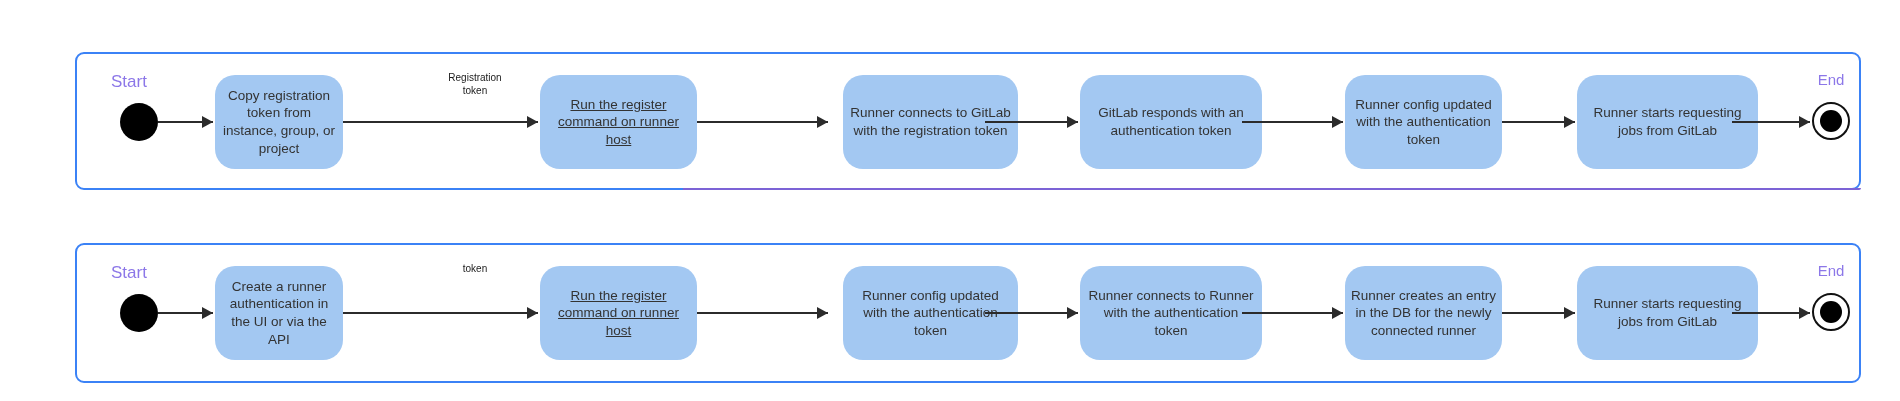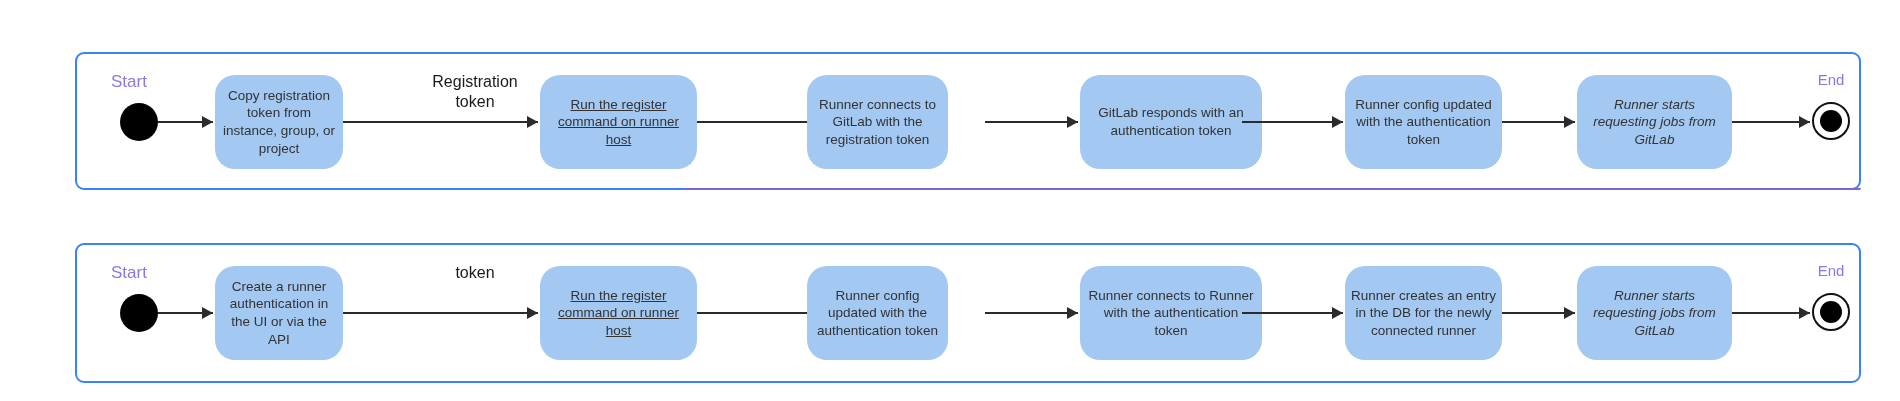--- a/index.html
+++ b/index.html
@@ -28,24 +28,24 @@
 
   .box {
     position:absolute; top:21px; height:94px;
     background:#a3c8f2; border-radius:20px;
     display:flex; align-items:center; justify-content:center;
     text-align:center; font-size:13.5px; line-height:1.3; color:#333333;
     padding:0 6px; box-sizing:border-box;
   }
   .b0 { left:138px;  width:128px; }
   .b1 { left:463px;  width:157px;text-decoration:underline; }
-  .b2 { left:730px;  width:141px; }
+  .b2 { left:766px;  width:175px; }
   .b3 { left:1003px; width:182px; }
   .b4 { left:1268px; width:157px; }
-  .b5 { left:1500px; width:155px;font-style:italic; }
+  .b5 { left:1500px; width:181px; }
 
   .arrow {
     position:absolute; top:67px; height:2px; background:#2b2b2b;
   }
   .arrow::after {
     content:""; position:absolute; right:0; top:-5px;
     width:0; height:0;
     border-left:11px solid #2b2b2b;
     border-top:6px solid transparent;
     border-bottom:6px solid transparent;
@@ -53,21 +53,21 @@
   .a0 { left:81px;   width:55px;  }
   .a1 { left:266px;  width:195px; }
   .a2 { left:620px;  width:131px; }
   .a3 { left:908px;  width:93px;  }
   .a4 { left:1165px; width:101px; }
   .a5 { left:1425px; width:73px;  }
   .a6 { left:1655px; width:78px;  }
 
   .flow-label {
     position:absolute; left:298px; top:18px; width:200px;
-    text-align:center; font-size:16px; line-height:1.28; color:#1a1a1a;
+    text-align:center; font-size:10px; line-height:1.28; color:#1a1a1a;
   }
   .flow-label span { display:block; }
 
   .end-label {
     position:absolute; left:1721px; top:17px; width:66px;
     text-align:center; font-size:15px; color:#8c77e8;
   }
   .end-circle {
     position:absolute; left:1735px; top:48px; width:38px; height:38px;
     border:2px solid #111111; border-radius:50%; background:#ffffff;

